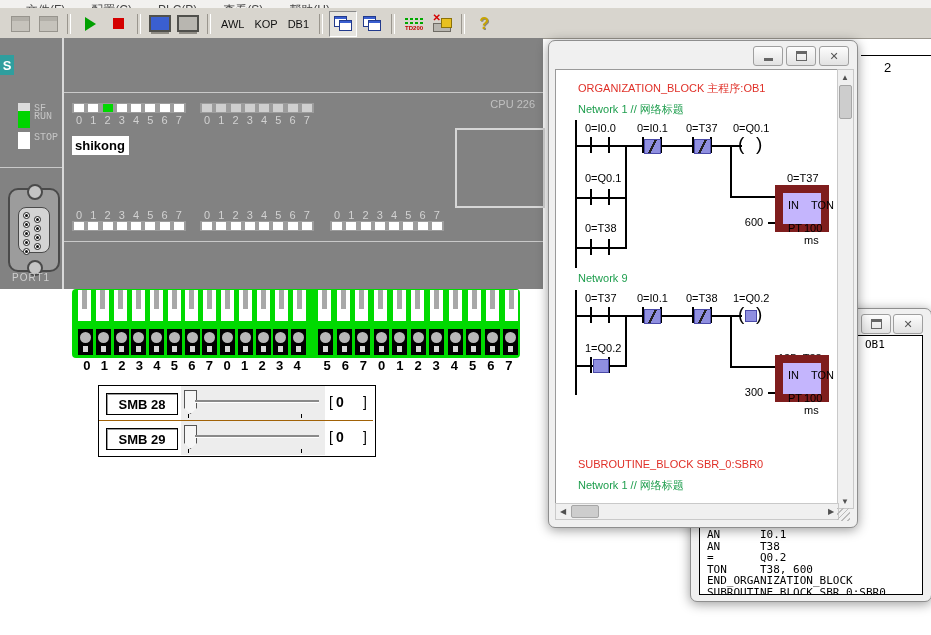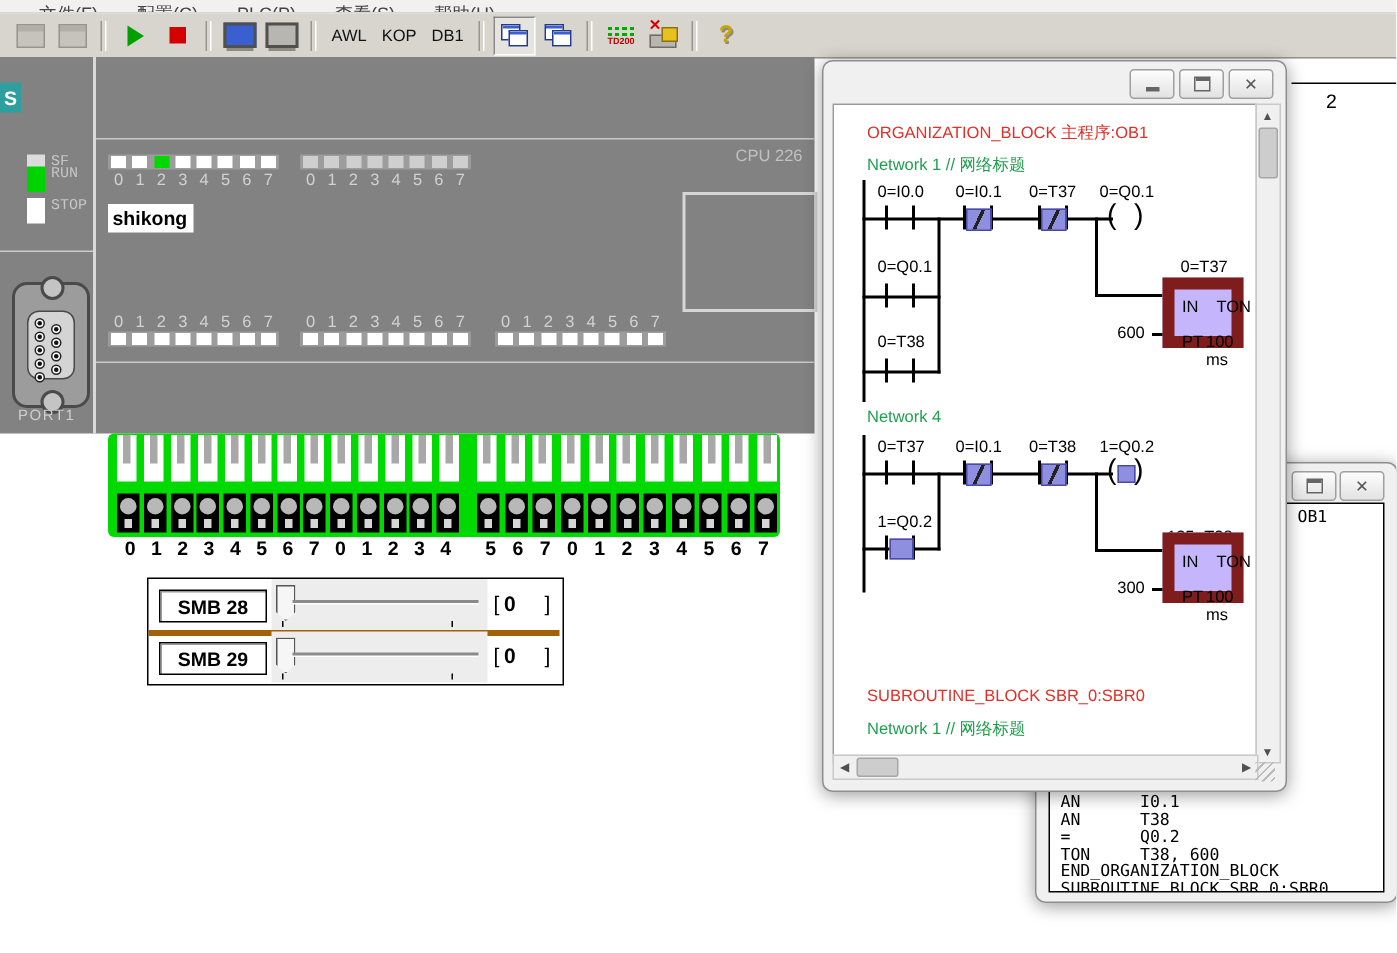--- a/index.html
+++ b/index.html
@@ -444,21 +444,21 @@
       <span class="tnum">1</span>
       <span class="tnum">2</span>
       <span class="tnum">3</span>
       <span class="tnum">4</span>
       <span class="tnum">5</span>
       <span class="tnum">6</span>
       <span class="tnum">7</span>
     </div>
 
   <div class="abs" id="sliderbox">
-    <div class="sldrow" style="top:0;border-bottom:4px solid #a16207;">
+    <div class="sldrow" style="top:0;border-bottom:1px solid #a16207;">
       <span class="lblbox">SMB 28</span>
       <span class="zone">
         <span class="thumb"></span>
         <span class="track"></span>
         <span class="tick" style="left:7px"></span>
           <span class="tick" style="left:120px"></span>
       </span>
       <span class="val" style="left:230px">[</span>
       <span class="val" style="left:237px;font-weight:bold">0</span>
       <span class="val" style="left:264px">]</span>
@@ -544,21 +544,21 @@
       <span class="llabel" style="left:231px;top:102px">0=T37</span>
       <div class="tonbox" style="left:219px;top:115px">
         <span style="left:5px;top:6px">IN</span>
         <span style="left:28px;top:6px">TON</span>
         <span style="left:5px;top:29px">PT</span>
         <span style="left:21px;top:29px">100 ms</span>
       </div>
       <span class="preset" style="left:185px;top:146px">600</span>
       <div class="wire-h" style="left:212px;top:152px;width:7px"></div>
 
-      <span class="lgreen" style="left:22px;top:202px">Network 4</span>
+      <span class="lgreen" style="left:22px;top:202px">Network 9</span>
       <div class="wire-v" style="left:19px;top:220px;height:105px"></div>
       <span class="llabel" style="left:29px;top:222px">0=T37</span>
       <span class="llabel" style="left:81px;top:222px">0=I0.1</span>
       <span class="llabel" style="left:130px;top:222px">0=T38</span>
       <span class="llabel" style="left:177px;top:222px">1=Q0.2</span>
       <div class="wire-h" style="left:19px;top:245px;width:167px"></div>
       <div class="cbar" style="left:34px;top:237px"></div>
         <div class="cbar" style="left:52px;top:237px"></div>
       <div class="cbar" style="left:86px;top:237px"></div>
         <div class="cbar" style="left:104px;top:237px"></div>

